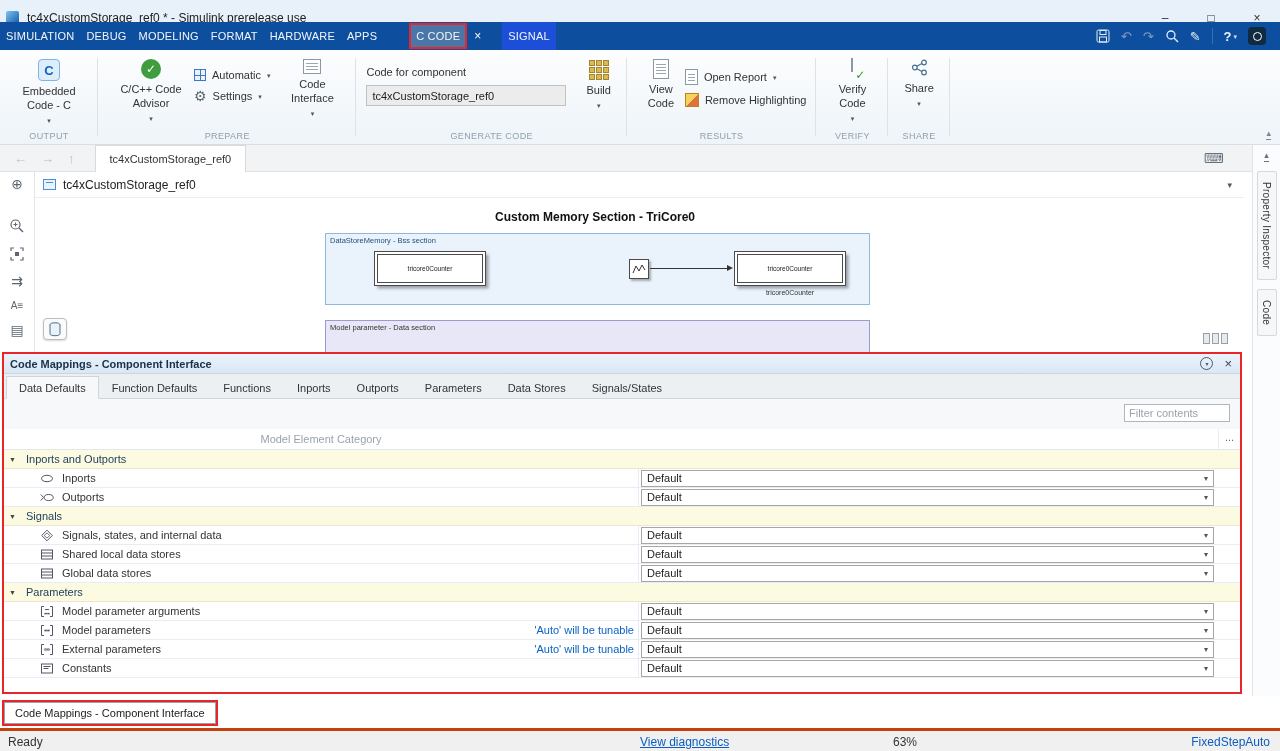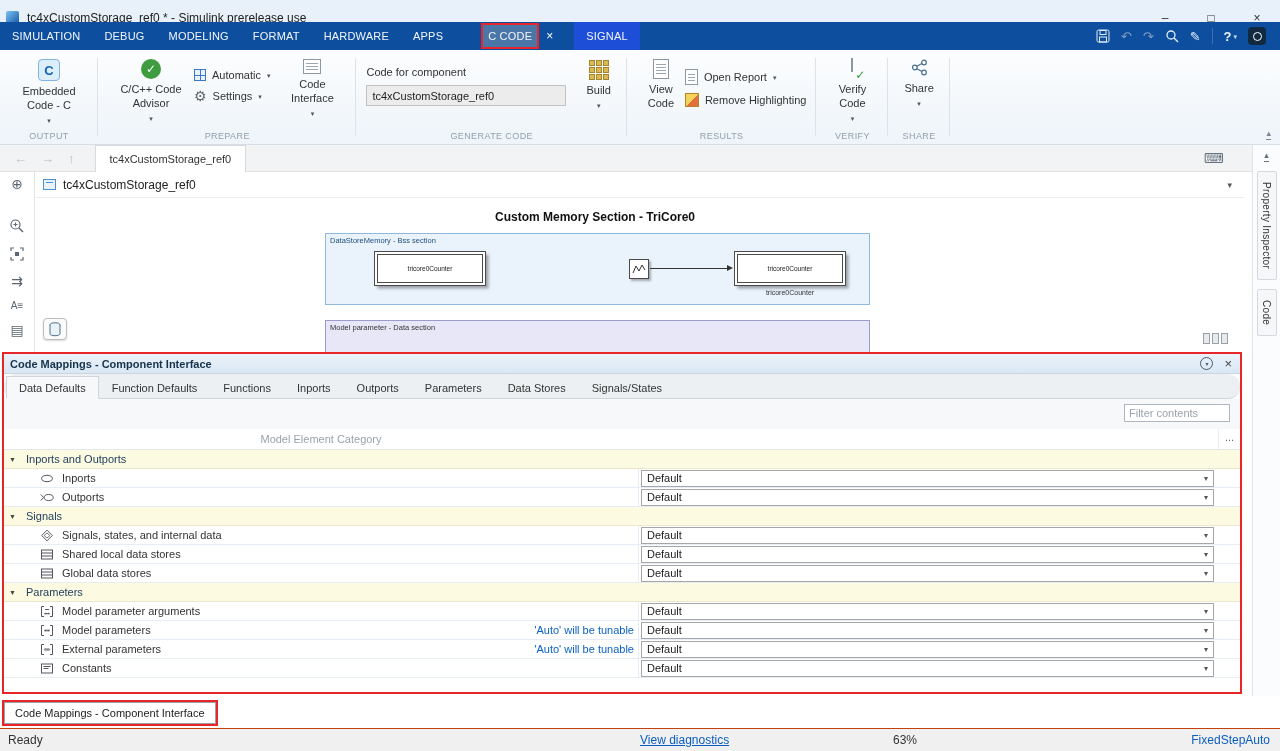--- a/index.html
+++ b/index.html
@@ -8,21 +8,21 @@
 
   
   .titlebar{position:absolute;left:0;top:0;right:0;height:36px;background:#e8f1fa;display:flex;align-items:center;border-bottom:1px solid #d9e6f2;}
   .app-logo{width:13px;height:13px;margin-left:6px;border-radius:2px;background:linear-gradient(135deg,#7ec3f2,#1258a8);}
   .title-text{margin-left:8px;font-size:12px;color:#1c1c1c;}
   .win-controls{margin-left:auto;display:flex;height:100%;}
   .win-btn{width:46px;display:flex;align-items:center;justify-content:center;font-size:12px;color:#333;}
 
   
   .tabbar{position:absolute;left:0;top:22px;right:0;height:28px;background:#0d4f9e;display:flex;align-items:center;}
-  .rtab{padding:0 12px;line-height:28px;font-size:11px;color:#f2f6fb;letter-spacing:.2px;white-space:nowrap;}
+  .rtab{padding:0 6px;line-height:28px;font-size:11px;color:#f2f6fb;letter-spacing:.2px;white-space:nowrap;}
   .rtab.ccode{margin-left:26px;height:26px;line-height:22px;display:flex;align-items:center;background:#4a77a8;border:2px solid #e8262a;padding:0 5px;}
   .ctx-close{color:#fff;font-size:12px;padding:0 7px;}
   .rtab.signal{margin-left:14px;background:#1d4ed8;}
   .qat{margin-left:auto;display:flex;align-items:center;gap:11px;padding-right:14px;}
   .qat .qi{color:#e2edf8;font-size:13px;line-height:1;display:flex;align-items:center;}
   .qat .dim{color:#7f9cc3;}
   .qat-divider{width:1px;height:16px;background:#3a6eb0;}
   .help-wrap{display:flex;align-items:center;gap:2px;color:#eef5fc;font-size:13px;font-weight:bold;}
   .help-wrap .chev{color:#cfe0f2;}
   .record{width:18px;height:18px;background:#122a40;border-radius:4px;display:flex;align-items:center;justify-content:center;}
@@ -102,21 +102,21 @@
   .vtab{margin-top:9px;width:20px;border:1px solid #d4d9de;background:#f5f7f9;border-radius:2px;padding:10px 0;display:flex;justify-content:center;}
   .vtab span{writing-mode:vertical-rl;font-size:10px;color:#333;letter-spacing:.3px;}
 
   
   .panel{position:absolute;left:2px;top:352px;width:1240px;height:342px;border:2px solid #e8262a;background:#fff;}
   .panel-header{height:20px;background:linear-gradient(#ebf3fb,#d9e7f4);display:flex;align-items:center;border-bottom:1px solid #c9d6e2;}
   .panel-title{margin-left:6px;font-size:11px;font-weight:bold;color:#16324a;}
   .ph-icons{margin-left:auto;display:flex;align-items:center;gap:11px;margin-right:8px;}
   .ph-min{width:13px;height:13px;border:1px solid #4a5a6a;border-radius:50%;display:flex;align-items:center;justify-content:center;font-size:6px;color:#4a5a6a;}
   .ph-close{font-size:13px;color:#444;line-height:1;}
-  .panel-tabs{height:25px;background:#edf0f3;border-bottom:1px solid #cfd5da;display:flex;align-items:flex-end;padding-left:2px;border-radius:12px;}
+  .panel-tabs{height:25px;background:#edf0f3;border-bottom:1px solid #cfd5da;display:flex;align-items:flex-end;padding-left:2px;}
   .ptab{padding:5px 12px 4px;font-size:11px;color:#333;border:1px solid transparent;margin-bottom:-1px;white-space:nowrap;}
   .ptab.active{background:#f6f8fa;border-color:#cfd5da;border-bottom-color:#f6f8fa;}
   .panel-toolbar{height:30px;background:#f6f8fa;position:relative;}
   .filter-input{position:absolute;right:10px;top:5px;width:106px;height:18px;border:1px solid #aeb6bf;font-size:11px;padding:0 4px;font-family:inherit;color:#333;}
   .filter-input::placeholder{color:#9aa2ab;}
   .tbl-header{height:21px;position:relative;border-bottom:1px solid #e1e7ec;font-size:11px;color:#9aa3ac;background:#fff;}
   .th-cat{position:absolute;left:0;width:634px;text-align:center;line-height:21px;}
   .th-sto{position:absolute;left:634px;right:24px;text-align:center;line-height:21px;border-left:1px solid #e9edf1;height:100%;}
   .th-more{position:absolute;right:0;width:22px;text-align:center;line-height:16px;color:#667;border-left:1px solid #e9edf1;height:100%;}
   .row{position:relative;height:19px;font-size:11px;}
@@ -128,21 +128,21 @@
   .rlabel{position:absolute;left:58px;line-height:18px;color:#333;}
   .rnote{position:absolute;left:300px;width:330px;text-align:right;line-height:18px;color:#0a62c4;}
   .sto-cell{position:absolute;left:634px;right:24px;top:0;height:100%;border-left:1px solid #e7edf4;display:flex;align-items:center;padding:0 2px;}
   .dd{flex:1;height:17px;border:1px solid #a6a6a6;background:#fff;display:flex;align-items:center;padding:0 5px;}
   .dd-txt{font-size:11px;color:#222;}
   .dd-chev{margin-left:auto;font-size:8px;color:#555;}
 
   
   .bottom-wrap{position:absolute;left:2px;top:700px;border:2px solid #e8262a;background:#fff;display:inline-block;}
   .bottom-tab{border:1px solid #9aa0a6;background:#fff;padding:4px 10px;font-size:11px;color:#222;white-space:nowrap;}
-  .statusbar{position:absolute;left:0;top:728px;right:0;height:23px;background:#f0f0f0;border-top:1px solid #c2410c;font-size:12px;color:#333;}
+  .statusbar{position:absolute;left:0;top:728px;right:0;height:23px;background:#f0f0f0;border-top:3px solid #c2410c;font-size:12px;color:#333;}
   .sb-ready{position:absolute;left:8px;line-height:22px;}
   .sb-diag{position:absolute;left:640px;line-height:22px;color:#0a5dc2;text-decoration:underline;}
   .sb-zoom{position:absolute;left:893px;line-height:22px;}
   .sb-solver{position:absolute;right:10px;line-height:22px;color:#0a5dc2;}
 </style>
 </head>
 <body>
 
 <div class="app">
 

